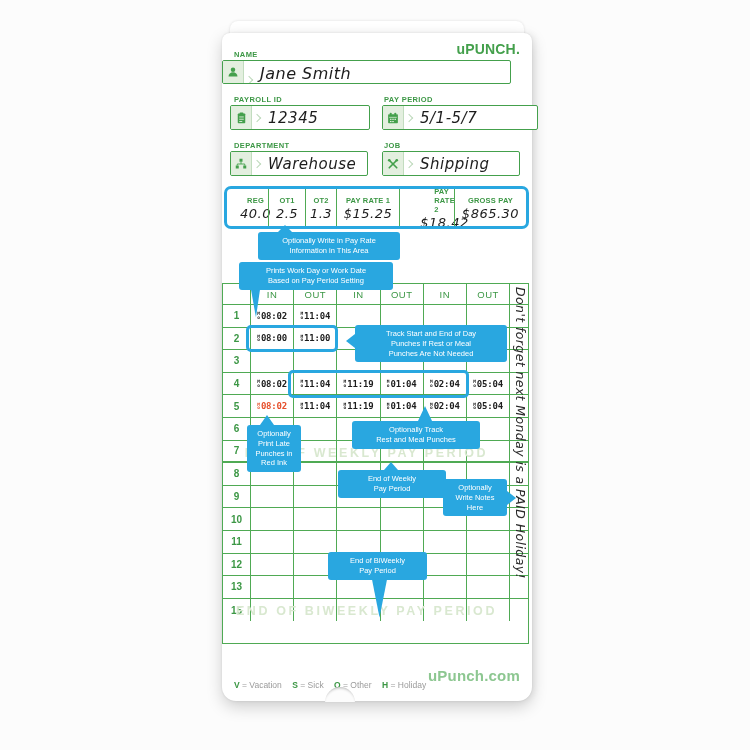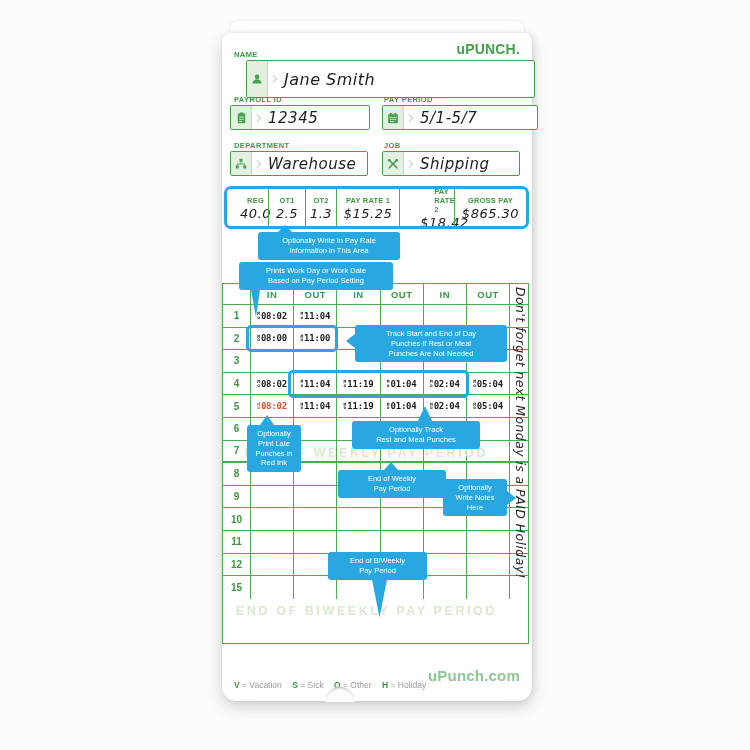--- a/index.html
+++ b/index.html
@@ -80,21 +80,21 @@
   .grid{
     position:absolute;left:0;top:250px;width:307px;height:361px;
     border:1px solid var(--line);
   }
   .ghead{display:flex;height:21px;border-bottom:1px solid var(--line);}
   .gc{
     border-right:1px solid var(--line);display:flex;align-items:center;justify-content:center;
   }
   .gc.num{width:28px;flex:none;font-size:10px;font-weight:700;color:var(--green-dark);}
   .gc.punch{width:43.2px;flex:none;gap:1px;}
-  .gc.hdr{width:43.2px;flex:none;font-size:9.5px;font-weight:700;color:var(--green-dark);letter-spacing:.5px;}
+  .gc.hdr{width:43.2px;flex:none;font-size:9.5px;font-weight:400;color:var(--green-dark);letter-spacing:.5px;}
   .gc.notes{flex:1;border-right:none;}
   .grow{display:flex;height:22.6px;border-bottom:1px solid var(--line);}
   .grow.thick{border-bottom-width:2.5px;}
   .grow:last-child{border-bottom:none;}
   .tm{
     font-family:"DejaVu Sans Mono",monospace;font-size:9px;font-weight:700;
     letter-spacing:-.2px;color:var(--ink);
   }
   .dy{
     font-size:4.5px;line-height:3.6px;font-weight:700;color:var(--ink);
@@ -156,21 +156,21 @@
 </head>
 <body>
 
 <div class="card-behind"></div>
 
 <div class="card">
 
   <div class="logo">uPUNCH.</div>
 
   <div class="label" style="left:12px;top:17px;">NAME</div>
-  <div class="fbox" id="name-box" style="left:24px;top:27px;width:289px;height:38px;">
+  <div class="fbox" id="name-box" style="left:0;top:27px;width:289px;height:24px;align-items:flex-end;">
     <span class="isq">
       <svg width="12" height="12" viewBox="0 0 16 16" fill="#44a04c">
           <circle cx="8" cy="5" r="3"></circle>
           <path d="M2 14c0-3.4 2.7-5.6 6-5.6s6 2.2 6 5.6z"></path>
         </svg>
     </span>
     <span class="chev"></span>
     <span class="hand">Jane Smith</span>
   </div>
 
@@ -430,20 +430,30 @@
           <div class="gc punch"></div>
           <div class="gc punch"></div>
           <div class="gc punch"></div>
           <div class="gc punch"></div>
           <div class="gc punch"></div>
           <div class="gc punch"></div>
           <div class="gc notes"></div>
         </div>
         <div class="grow">
           <div class="gc num">12</div>
+          <div class="gc punch"></div>
+          <div class="gc punch"></div>
+          <div class="gc punch"></div>
+          <div class="gc punch"></div>
+          <div class="gc punch"></div>
+          <div class="gc punch"></div>
+          <div class="gc notes"></div>
+        </div>
+        <div class="grow">
+          <div class="gc num">13</div>
           <div class="gc punch"></div>
           <div class="gc punch"></div>
           <div class="gc punch"></div>
           <div class="gc punch"></div>
           <div class="gc punch"></div>
           <div class="gc punch"></div>
           <div class="gc notes"></div>
         </div>
         <div class="grow">
           <div class="gc num">15</div>

